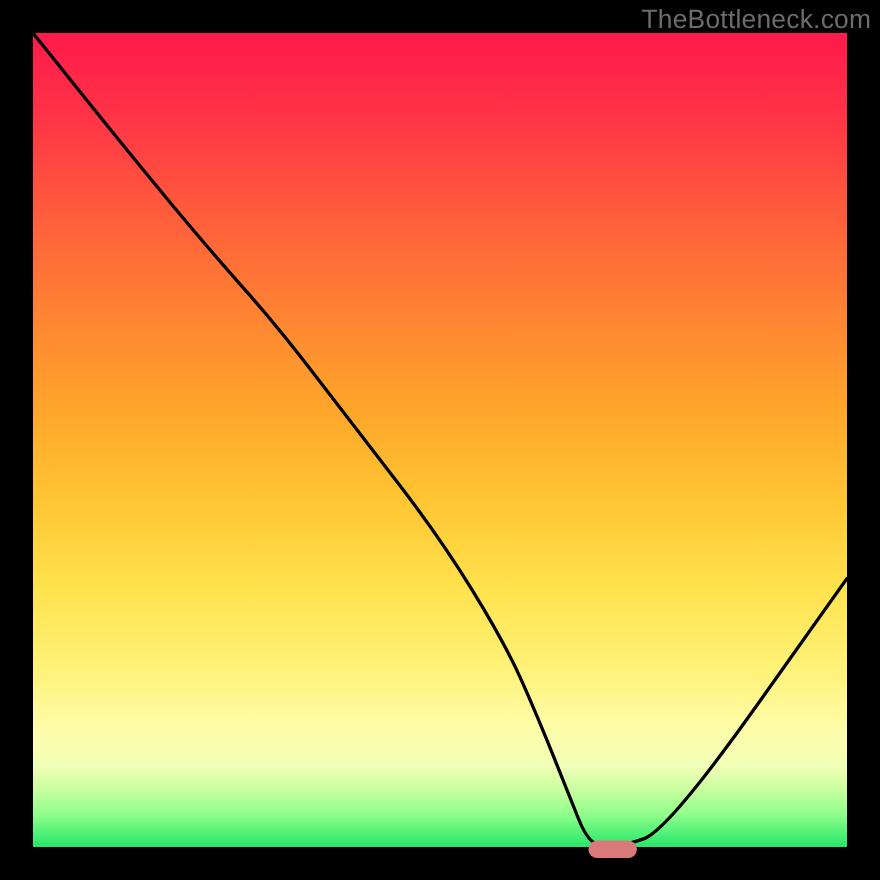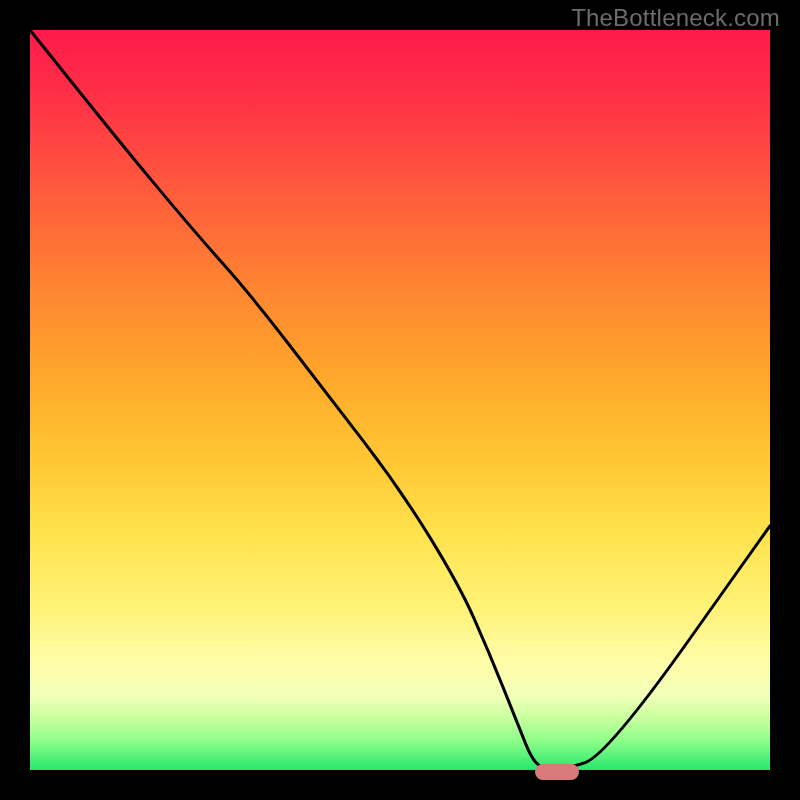--- a/index.html
+++ b/index.html
@@ -12,21 +12,21 @@
     overflow: hidden;
   }
   .stage {
     position: relative;
     width: 800px;
     height: 800px;
   }
   .watermark {
     position: absolute;
     top: 4px;
-    right: 20px;
+    right: 8px;
     color: #6c6c6c;
     font-size: 24px;
     font-weight: 500;
     letter-spacing: 0.2px;
     z-index: 10;
   }
   .plot-area {
     position: absolute;
     left: 29px;
     top: 29px;

